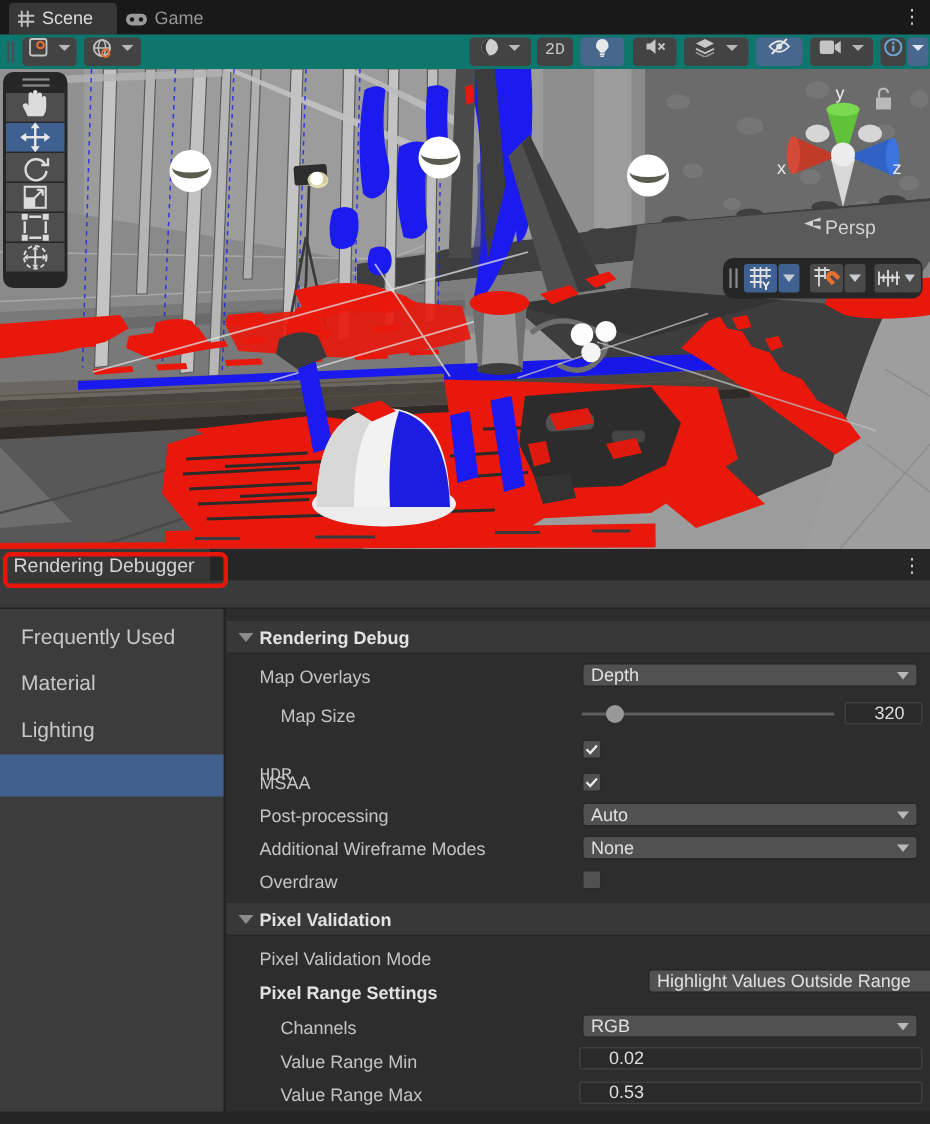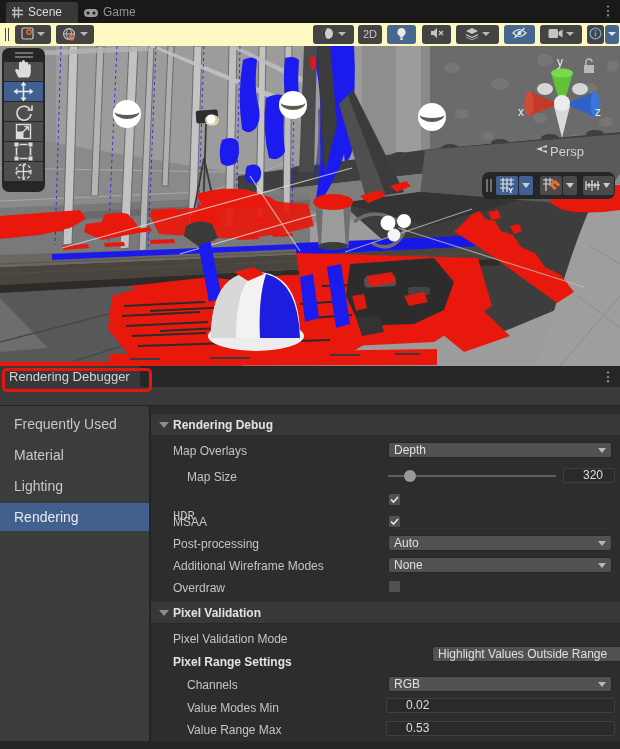--- a/index.html
+++ b/index.html
@@ -9,21 +9,21 @@
   .abs{position:absolute;}
   
   #tabbar{left:0;top:0;width:620px;height:23px;background:#191919;}
   #scenetab{left:6px;top:2px;width:72px;height:21px;background:#383838;
      border-radius:3px 3px 0 0;color:#dcdcdc;line-height:21px;}
   #gametab{left:78px;top:2px;width:70px;height:21px;color:#969696;line-height:21px;}
   .tabicon{display:inline-block;vertical-align:-2px;margin:0 5px 0 6px;}
   #topdots{left:600px;top:2px;width:16px;height:18px;color:#cdcdcd;font-size:13px;
      letter-spacing:0;line-height:18px;text-align:center;}
   
-  #toolbar{left:0;top:23px;width:620px;height:23px;background:#fef9c3;}
+  #toolbar{left:0;top:23px;width:620px;height:23px;background:#0f766e;font-family:Liberation Mono, monospace;}
   .tbtn{position:absolute;top:2px;height:19px;background:#434343;border-radius:3px;
      color:#c8c8c8;text-align:center;line-height:19px;font-size:11px;}
   .tblue{background:#48678e !important;}
   .grip{position:absolute;width:1px;background:#4a4a4a;}
   .dd{display:inline-block;width:0;height:0;border-left:4px solid transparent;
       border-right:4px solid transparent;border-top:4px solid #b8b8b8;vertical-align:2px;}
   
   #scene{left:0;top:46px;width:620px;height:320px;}
   
   #rdtabrow{left:0;top:366px;width:620px;height:21px;background:#262626;}
@@ -532,21 +532,20 @@
 <div class="abs" id="resetrow">
     <div class="abs" id="resetbtn">Reset</div>
   </div>
 
 <div class="abs" id="main">
   <div class="abs" id="sidebar">
     <div class="sideitem" style="top:4px;">Frequently Used</div>
     <div class="sideitem" style="top:35px;">Material</div>
     <div class="sideitem" style="top:66px;">Lighting</div>
     <div id="sel"></div>
-    <div class="sideitem" style="top:97px;color:#eaeaea;">Rendering</div>
   </div>
   <div class="abs" id="content">
 
     <div class="hdr" style="top:8px;">
         <div class="tri"></div>
         <div class="hdrtxt">Rendering Debug</div>
       </div>
     <div class="lbl" style="left:22px;top:38px;">Map Overlays</div>
     <div class="drop" style="top:36px;">Depth<div class="droparr"></div></div>
     <div class="lbl" style="left:36px;top:64px;">Map Size</div>
@@ -572,19 +571,19 @@
 
     <div class="hdr" style="top:196px;">
         <div class="tri"></div>
         <div class="hdrtxt">Pixel Validation</div>
       </div>
     <div class="lbl" style="left:22px;top:226px;">Pixel Validation Mode</div>
     <div class="drop" style="top:240px;margin-left:44px;">Highlight Values Outside Range<div class="droparr"></div></div>
     <div class="lbl" style="left:22px;top:249px;font-weight:bold;color:#e2e2e2;">Pixel Range Settings</div>
     <div class="lbl" style="left:36px;top:272px;">Channels</div>
     <div class="drop" style="top:270px;">RGB<div class="droparr"></div></div>
-    <div class="lbl" style="left:36px;top:295px;">Value Modes Min</div>
+    <div class="lbl" style="left:36px;top:295px;">Value Range Min</div>
     <div class="inp" style="top:292px;">0.02</div>
     <div class="lbl" style="left:36px;top:317px;">Value Range Max</div>
     <div class="inp" style="top:315px;">0.53</div>
   </div>
 </div>
 <div class="abs" style="left:0;top:741px;width:620px;height:8px;background:#252525;"></div>
 
 </body></html>

